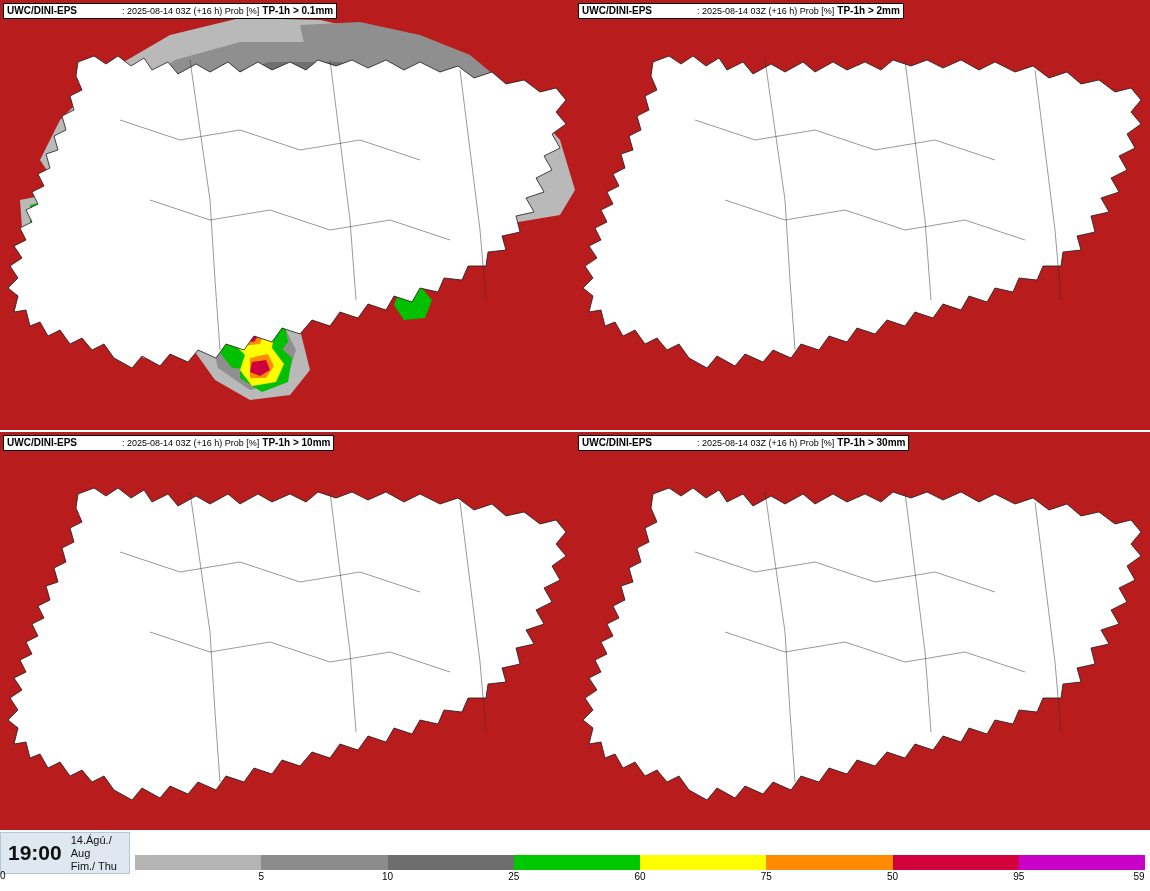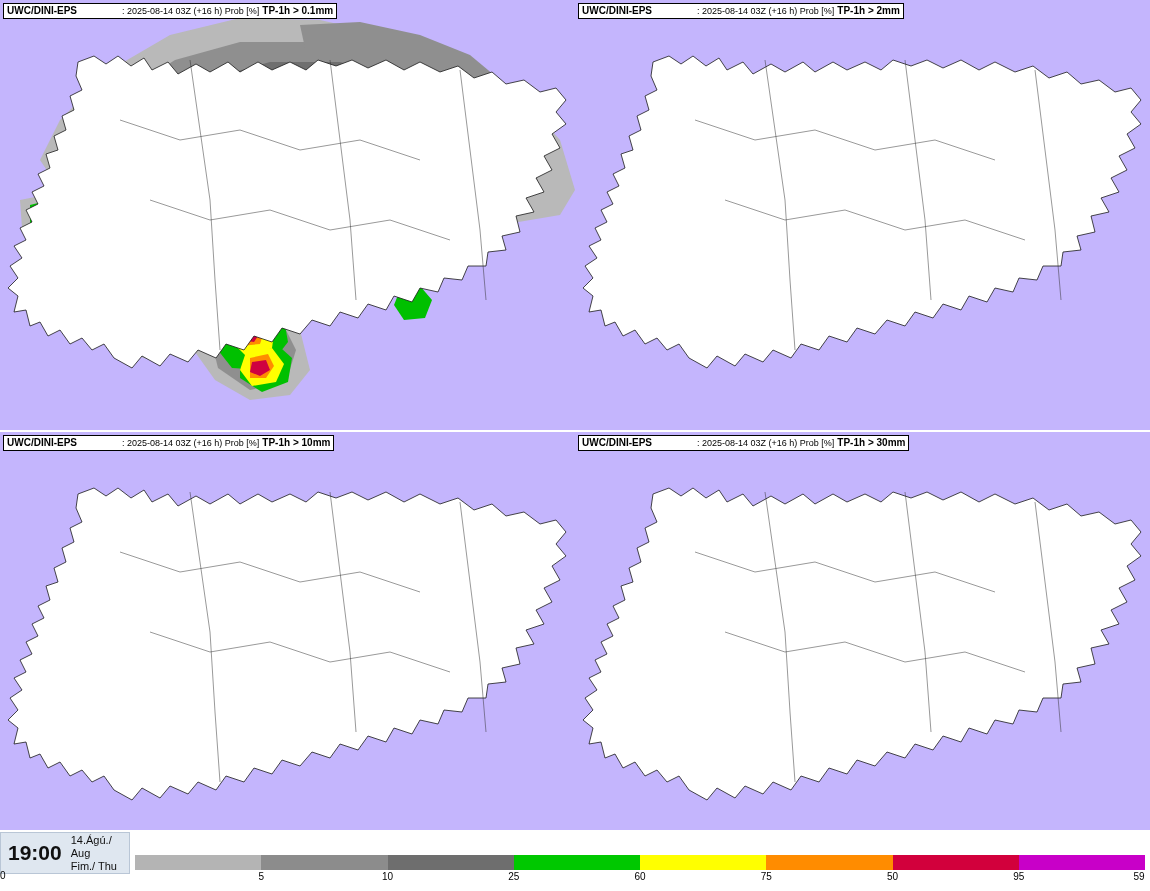--- a/index.html
+++ b/index.html
@@ -6,21 +6,21 @@
   body{
     width:1150px;height:891px;
     font-family:"Liberation Sans", sans-serif;
     position:relative;overflow:hidden;
   }
   .grid{
     position:absolute;left:0;top:0;width:1150px;height:830px;
   }
   .panel{
     position:absolute;width:575px;height:430px;overflow:hidden;
-    background:#c4b5fd;
+    background:#b91c1c;
   }
   #panel-0{left:0;top:0;}
   #panel-1{left:575px;top:0;}
   #panel-2{left:0;top:432px;}
   #panel-3{left:575px;top:432px;}
 
   .panel-title{
     position:absolute;left:3px;top:3px;z-index:40;
     background:#ffffff;border:1px solid #000000;
     padding:0px 3px 1px 3px;

